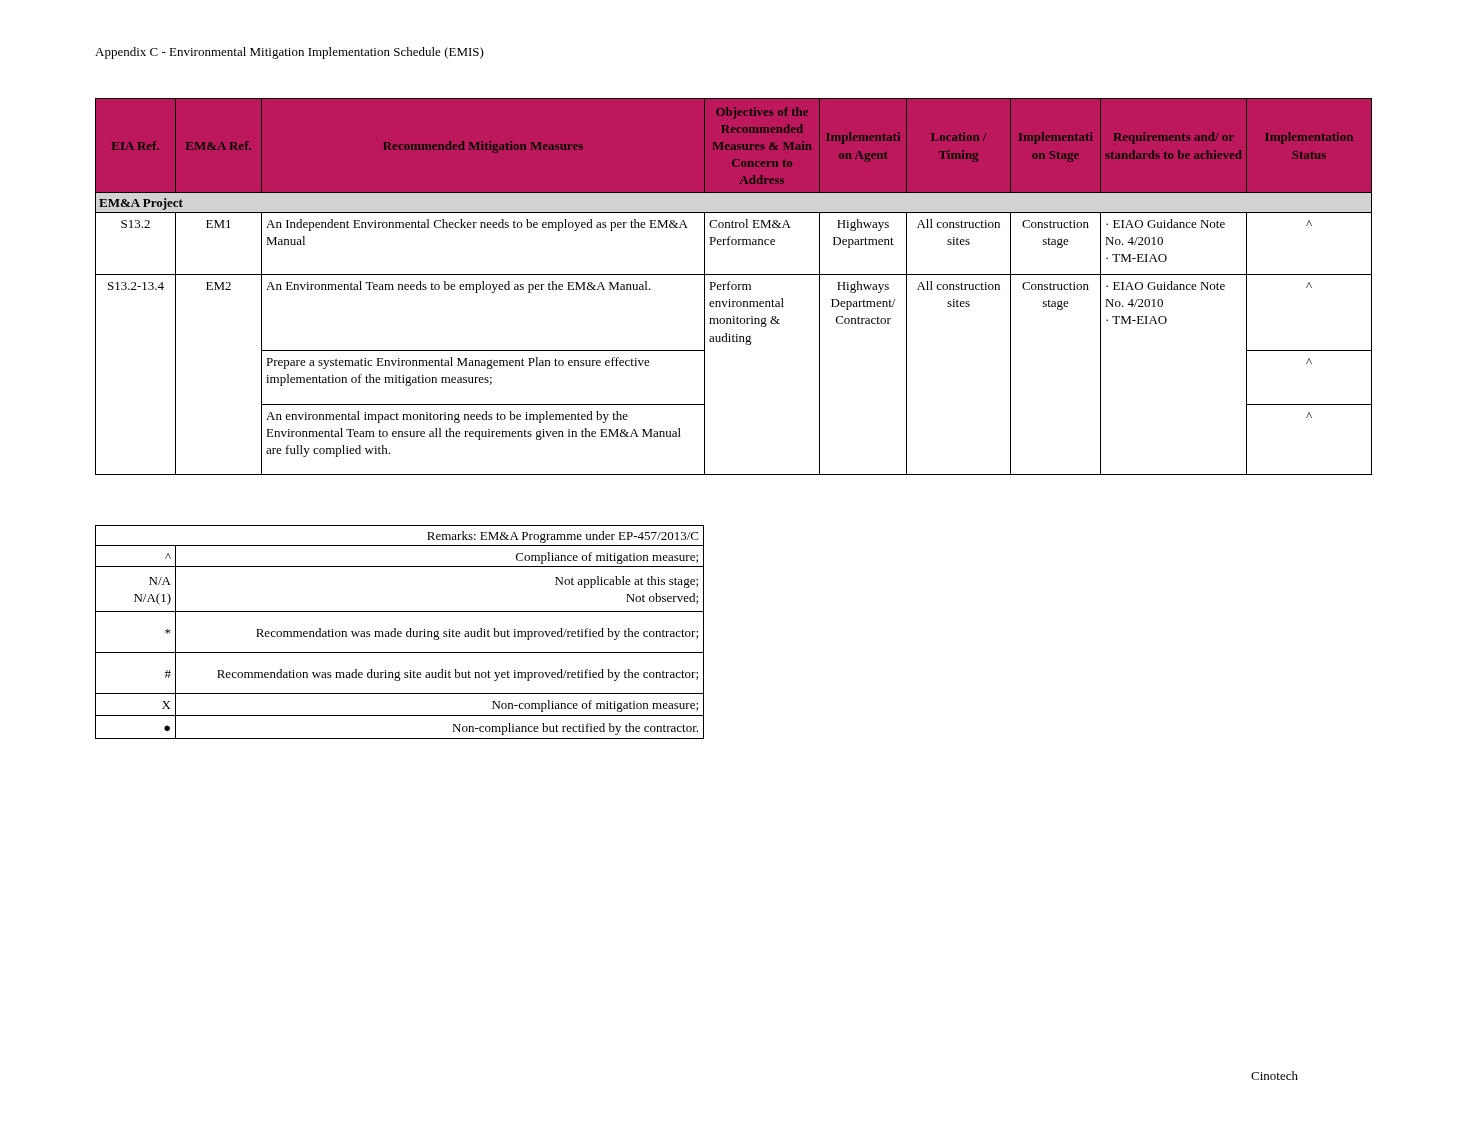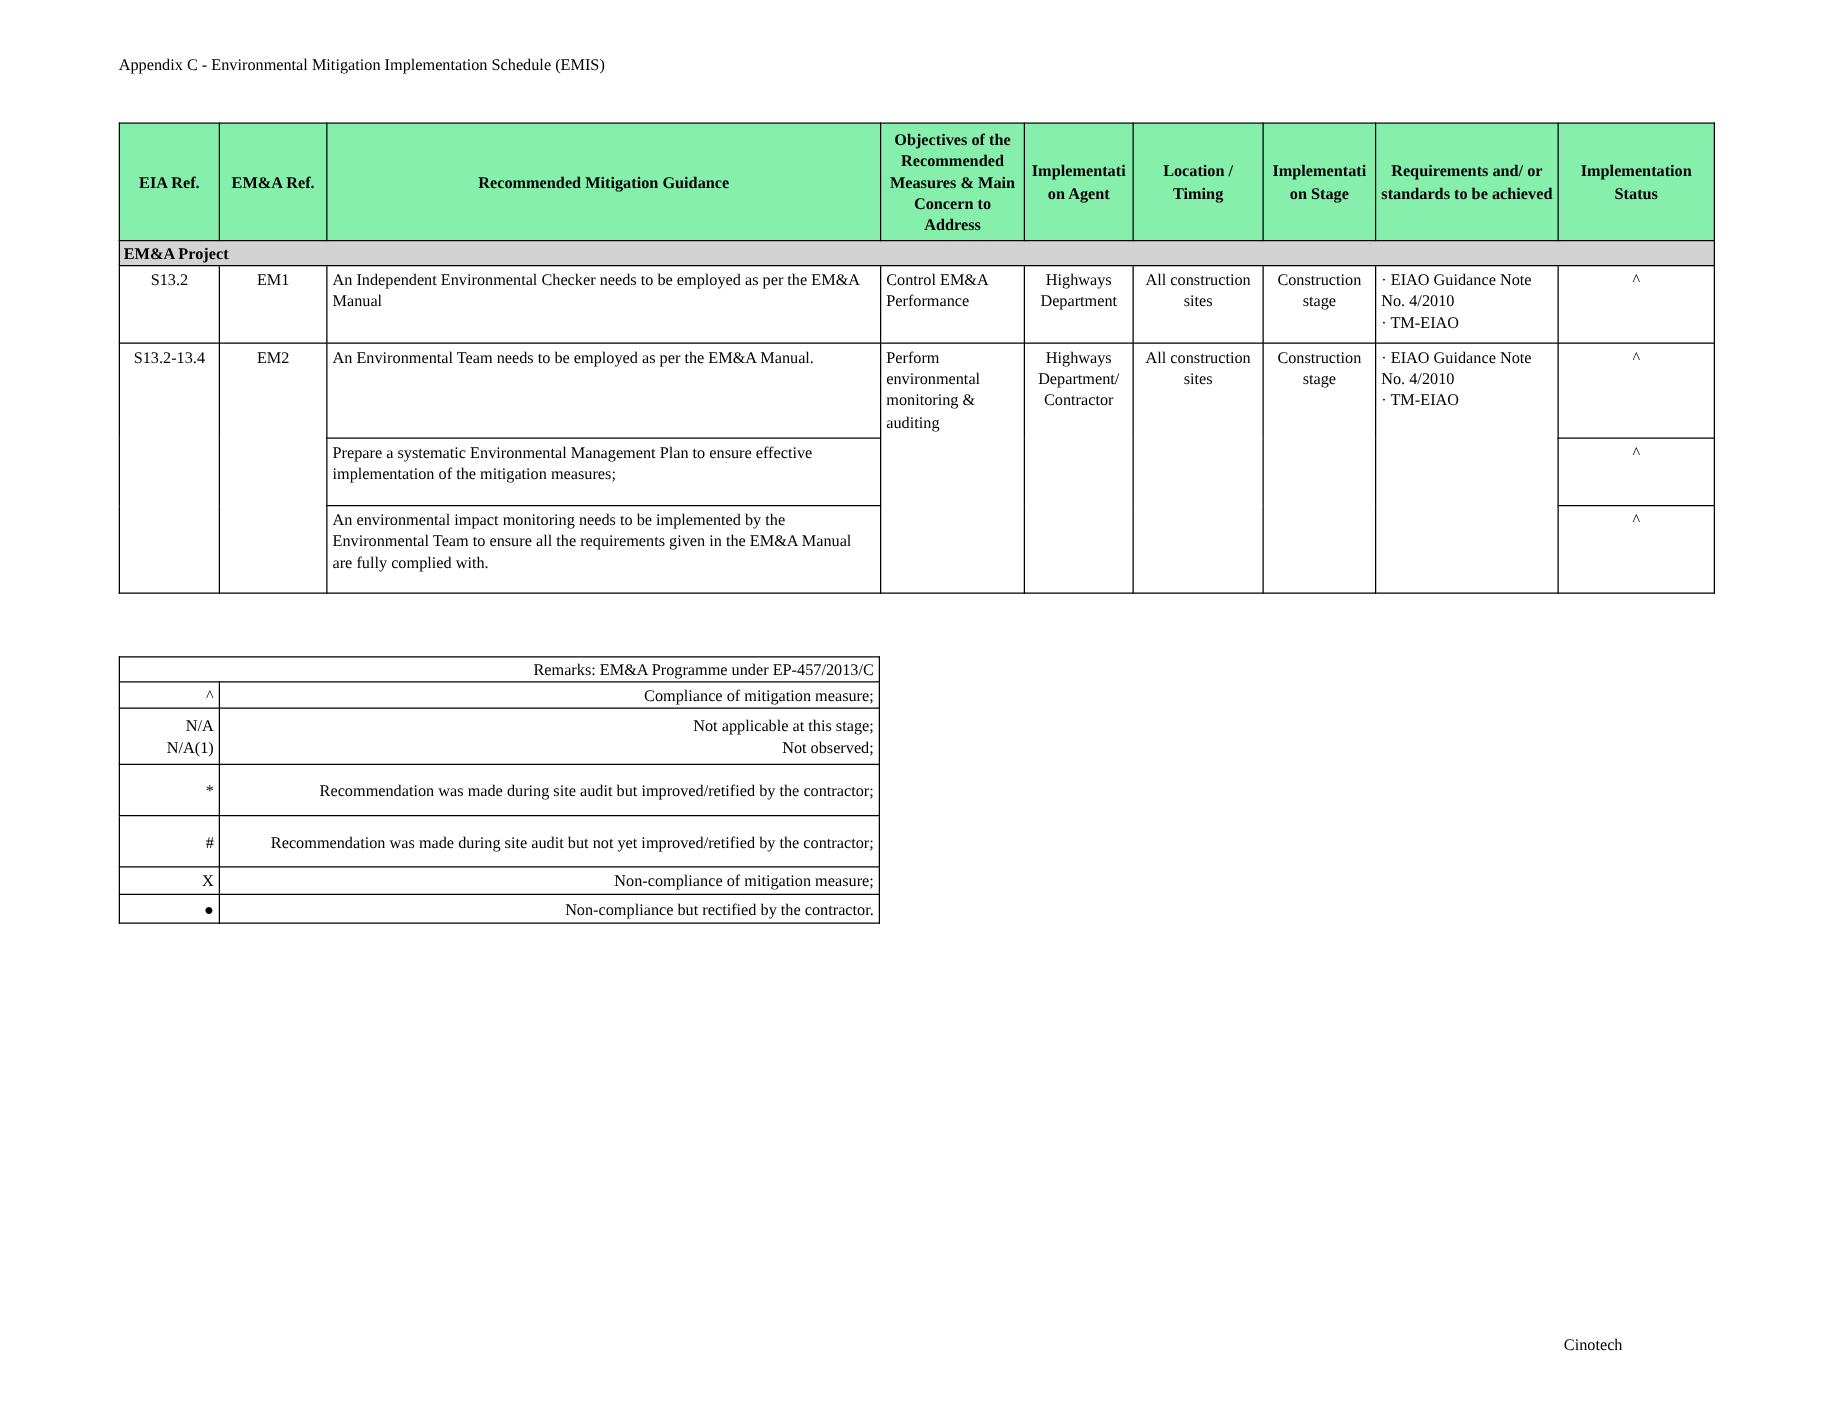--- a/index.html
+++ b/index.html
@@ -29,21 +29,21 @@
     border: 1.5px solid #000;
   }
   .emis-table th, .emis-table td {
     border: 1px solid #000;
     padding: 2px 4px;
     vertical-align: top;
     overflow-wrap: break-word;
     line-height: 1.32;
   }
   .emis-table thead th {
-    background: #86efac;
+    background: #be185d;
     font-weight: bold;
     text-align: center;
     vertical-align: middle;
     height: 94px;
   }
   .section-row td {
     background: #d3d3d3;
     font-weight: bold;
     text-align: left;
     height: 20px;
@@ -112,21 +112,21 @@
       <col style="width:87px">
       <col style="width:104px">
       <col style="width:90px">
       <col style="width:146px">
       <col style="width:125px">
     </colgroup>
     <thead>
       <tr>
         <th>EIA Ref.</th>
         <th>EM&amp;A Ref.</th>
-        <th>Recommended Mitigation Guidance</th>
+        <th>Recommended Mitigation Measures</th>
         <th>Objectives of the Recommended Measures &amp; Main Concern to Address</th>
         <th>Implementation Agent</th>
         <th>Location / Timing</th>
         <th>Implementation Stage</th>
         <th>Requirements and/ or standards to be achieved</th>
         <th>Implementation Status</th>
       </tr>
     </thead>
     <tbody>
       <tr class="section-row">

